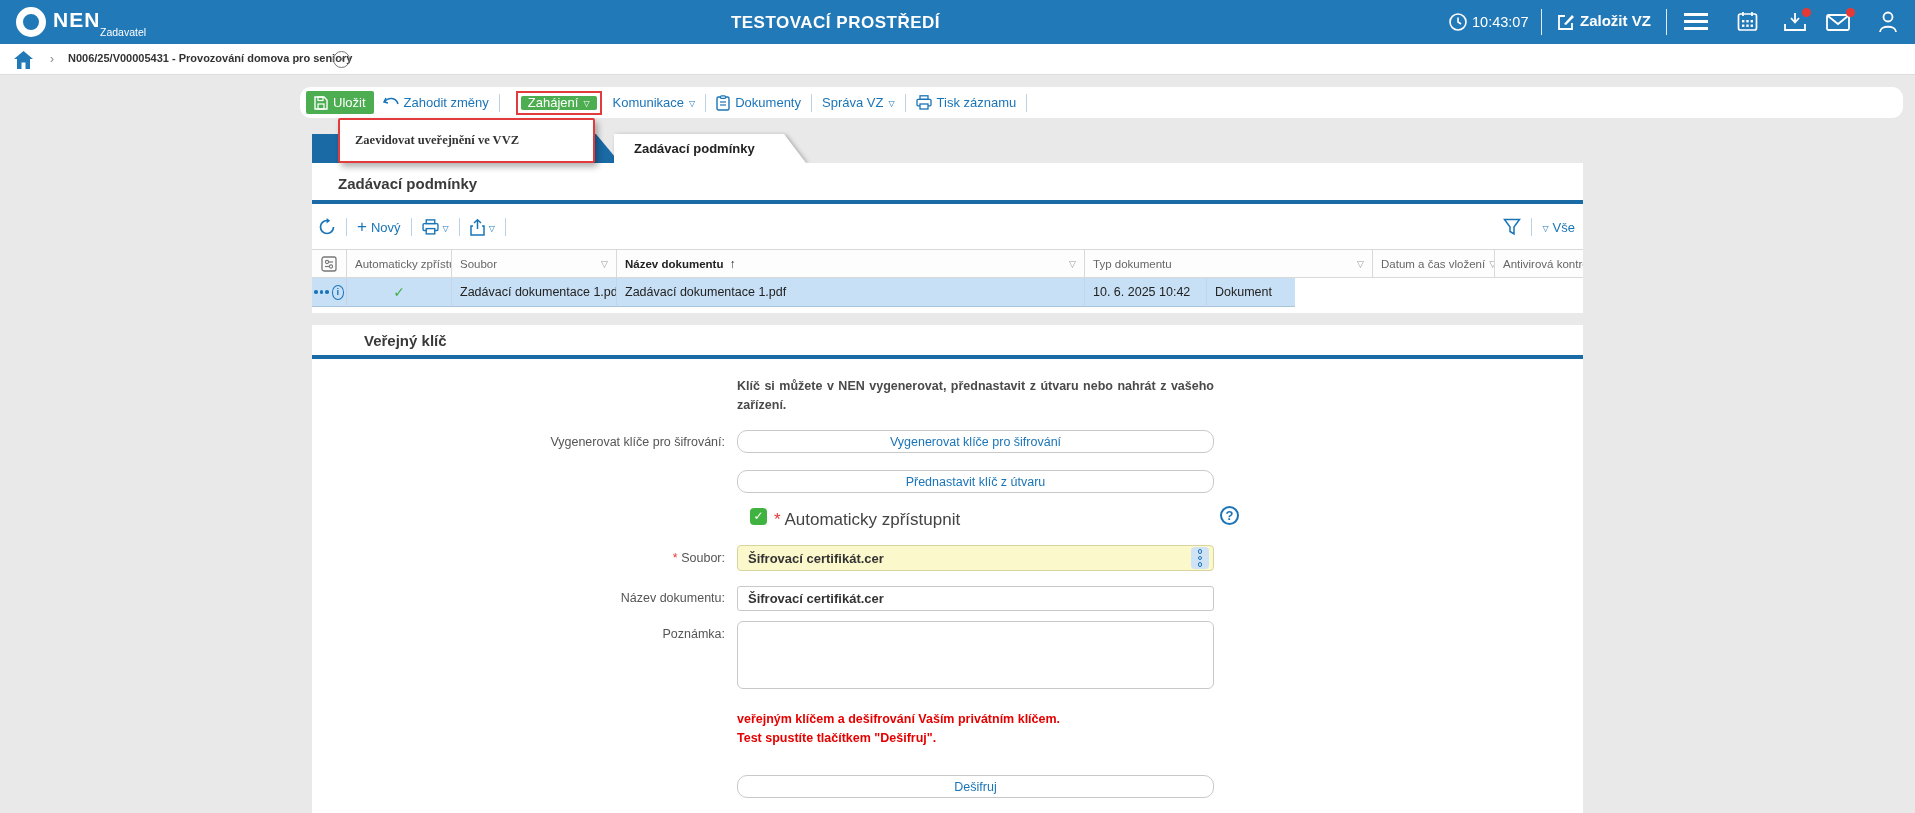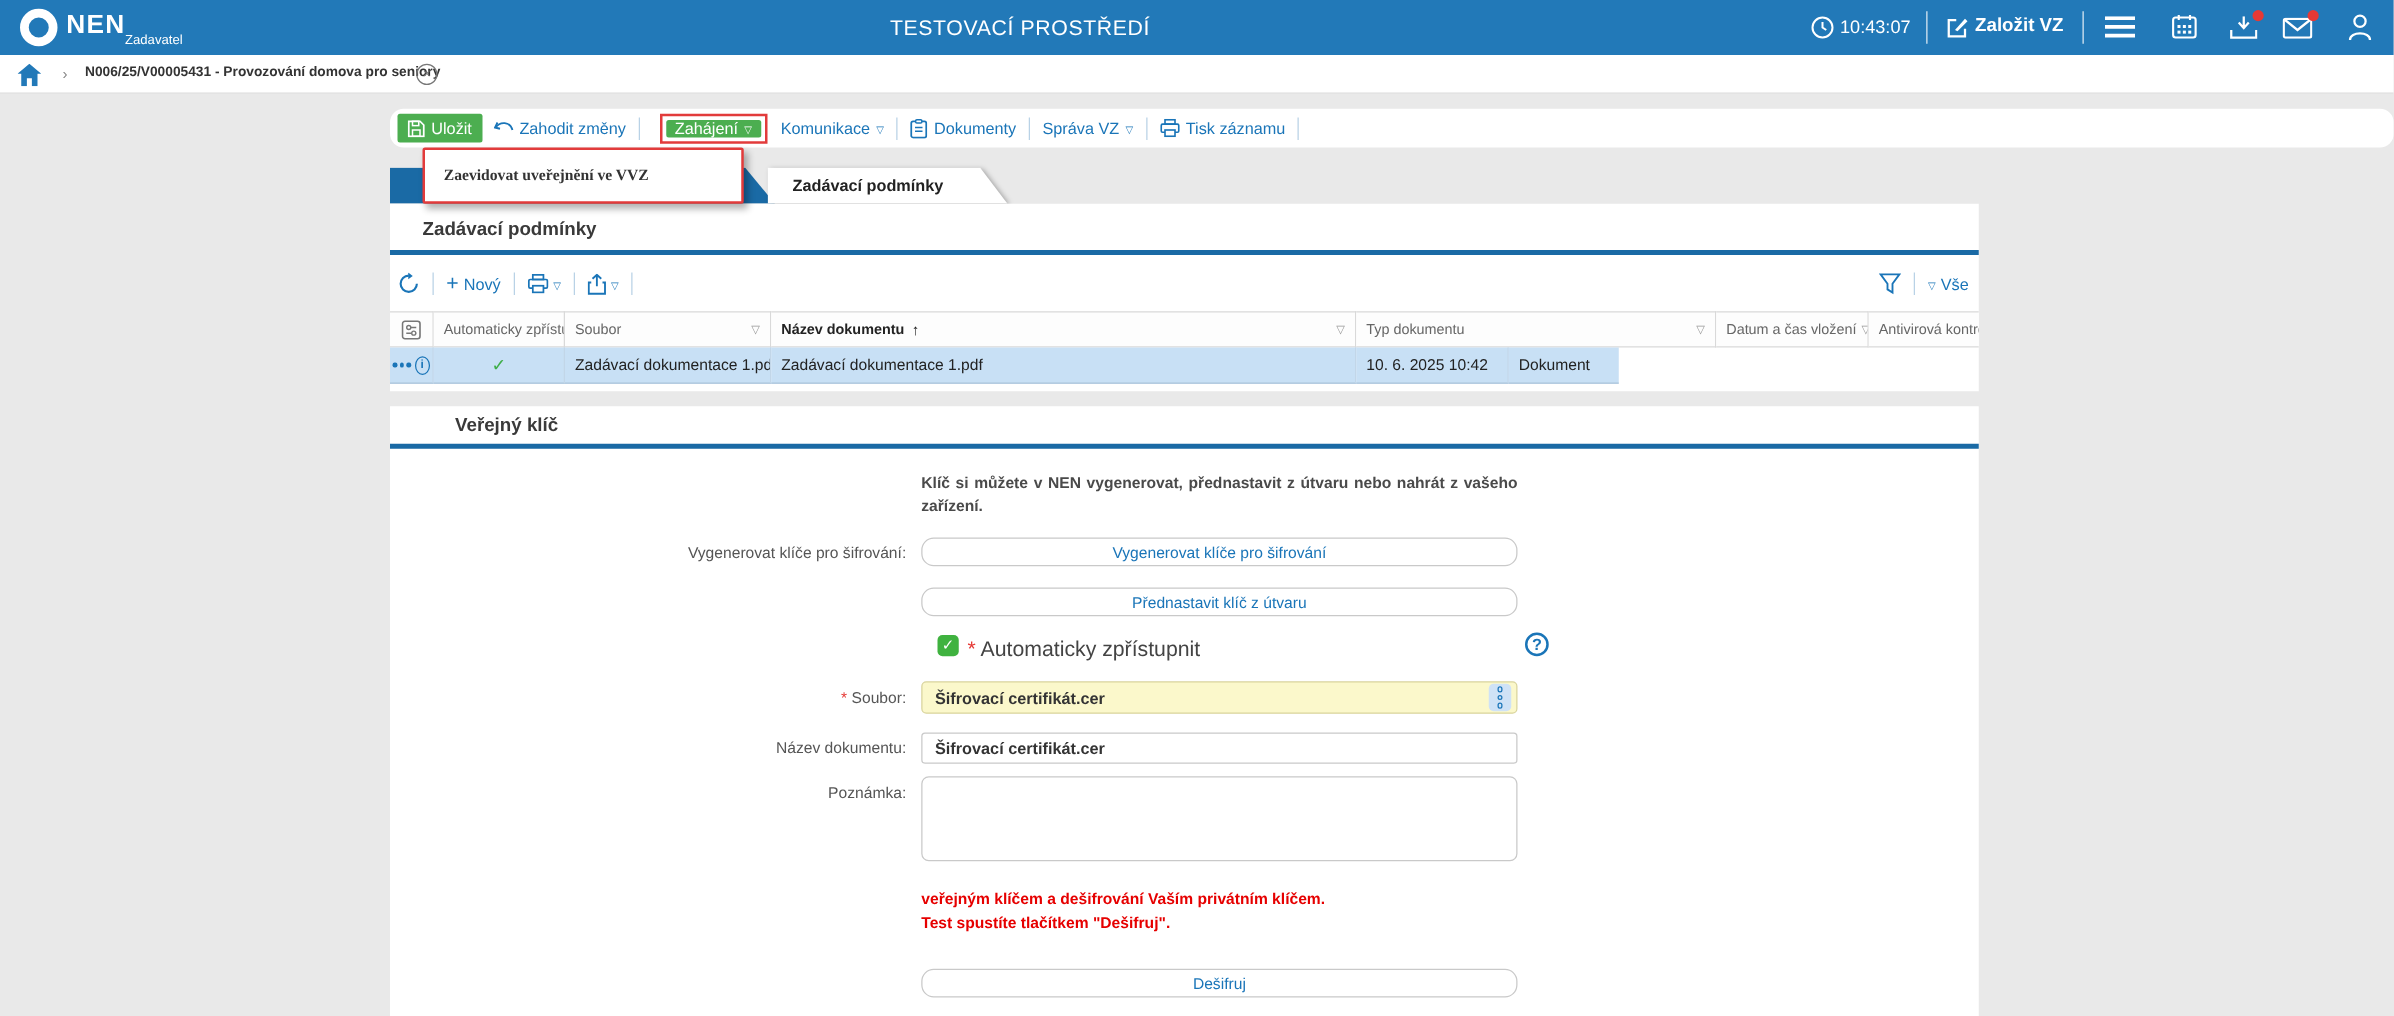--- a/index.html
+++ b/index.html
@@ -11,34 +11,34 @@
   html,body{width:1915px; height:813px;}
   body{font-family:"Liberation Sans","DejaVu Sans",sans-serif; background:var(--graybg); position:relative; overflow:hidden;}
   .abs{position:absolute;}
   svg{display:block;}
 
   
   .topbar{left:0; top:0; width:1915px; height:44px; background:var(--topbar); color:#fff;}
   .logo-ring{left:16px; top:7px; width:30px; height:30px; border:7px solid #fff; border-radius:50%;}
   .brand{left:53px; top:8px; font-size:21px; font-weight:bold; letter-spacing:1px;}
   .brand-sub{left:100px; top:26px; font-size:10.5px;}
-  .env-title{left:666px; top:13px; width:300px; text-align:center; font-size:17px; font-weight:normal; letter-spacing:.5px;}
+  .env-title{left:640px; top:13px; width:300px; text-align:right; font-size:17px; font-weight:bold; letter-spacing:.5px;}
   .tb-time{left:1472px; top:14px; font-size:14.5px;}
   .tb-vz{left:1580px; top:12px; font-size:15px; font-weight:bold;}
   .tb-div{width:1px; height:26px; background:rgba(255,255,255,.85); top:9px;}
   .badge{width:9px; height:9px; border-radius:50%; background:#e53935;}
 
   
   .breadcrumb{left:0; top:44px; width:1915px; height:31px; background:#fff; border-bottom:1px solid #dcdcdc;}
   .bc-chev{left:50px; top:8px; color:#888; font-size:12px;}
   .bc-label{left:68px; top:8px; font-size:11px; font-weight:bold; color:#333;}
   .bc-close{left:333px; top:7px; width:17px; height:17px; border:1.5px solid #777; border-radius:50%; color:#777; font-size:11px; line-height:14px; text-align:center;}
 
   
-  .actionbar{left:312px; top:87px; width:1603px; height:31px; background:#fff; display:flex; align-items:center; padding-left:6px;border-radius:11px;}
+  .actionbar{left:300px; top:87px; width:1603px; height:31px; background:#fff; display:flex; align-items:center; padding-left:6px;border-radius:11px;}
   .btn-green{background:var(--green); color:#fff; border-radius:2px; height:23px; display:flex; align-items:center; padding:0 8px; font-size:13px; gap:5px;}
   .link{color:var(--accent); font-size:13px; display:flex; align-items:center; gap:5px; white-space:nowrap;}
   .vdiv{width:1px; height:18px; background:#b9d2e6; margin:0 10px;}
   .redbox{border:2px solid var(--red); padding:3px; margin:0 4px 0 6px;}
   .small-tri{font-size:8px; position:relative; top:1px;}
 
   
   .dropdown{left:338px; top:118px; width:257px; height:45px; background:#fff; border:2px solid var(--red); box-shadow:3px 4px 6px rgba(0,0,0,.3); z-index:6; display:flex; align-items:center; border-radius:2px;}
   .dropdown span{padding-left:15px; font-size:12.5px; font-weight:bold; color:#333;font-family:Liberation Serif, serif;}
 

